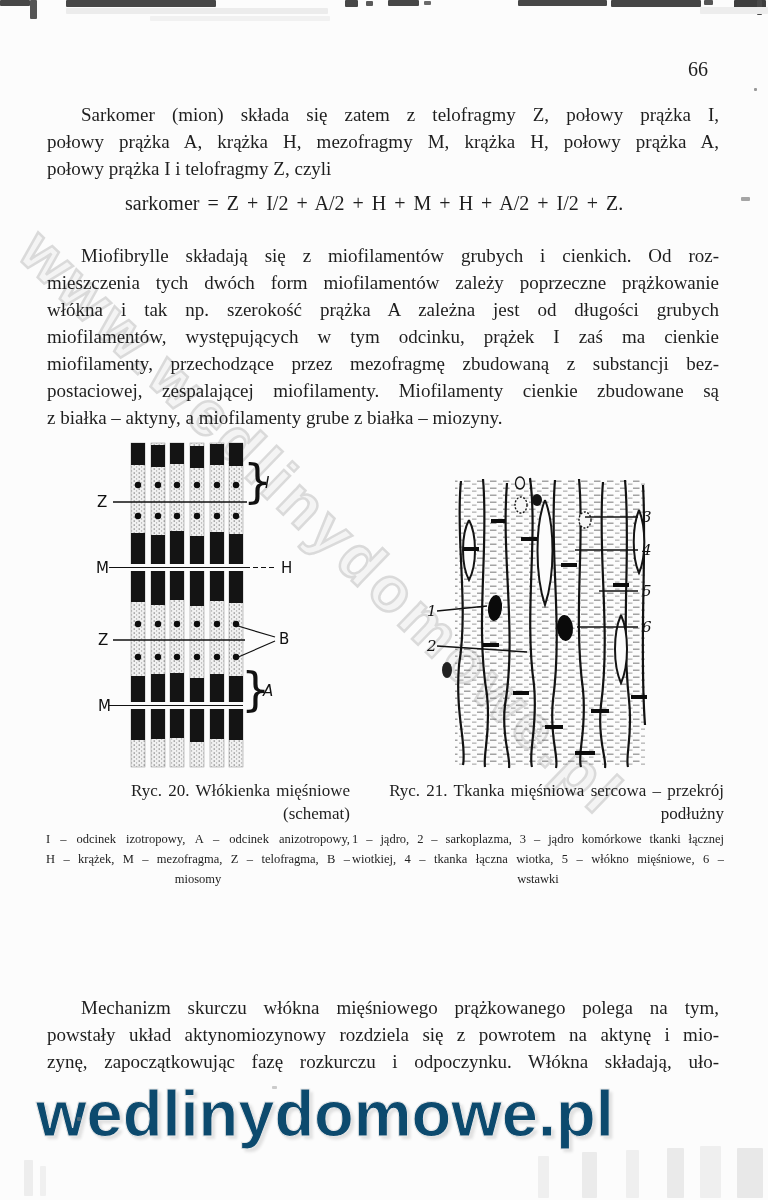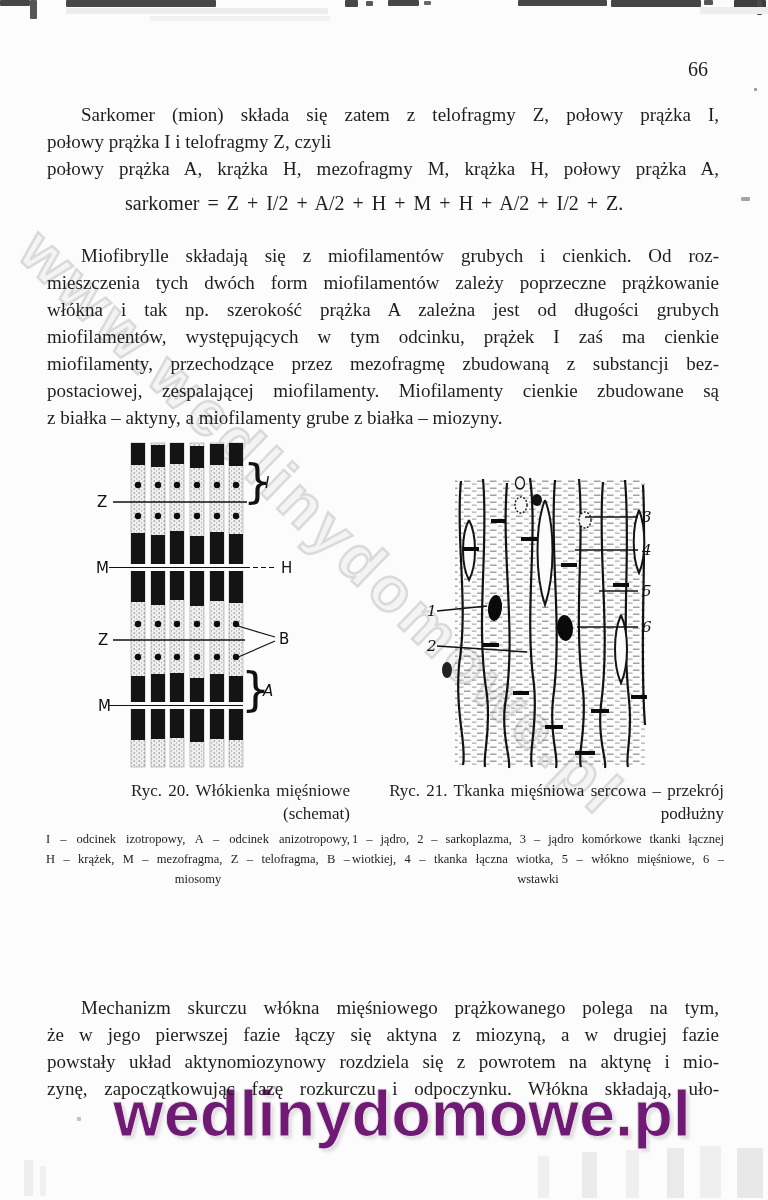--- a/index.html
+++ b/index.html
@@ -18,40 +18,40 @@
   .cap{position:absolute;z-index:2;text-align:right;font-size:17px;line-height:23px;word-spacing:2px;}
   .leg{position:absolute;z-index:2;font-size:12.5px;line-height:20px;color:#222;}
   .leg .ln{height:20px;}
   .leg .cl{text-align:center;}
   
   .fig{position:absolute;z-index:2;}
   
   .wm-diag{position:absolute;left:55px;top:215px;z-index:1;transform:rotate(44deg);transform-origin:0 0;
            font-family:"Liberation Sans",sans-serif;font-weight:bold;font-size:62px;letter-spacing:5px;
            color:rgba(228,228,228,0.35);-webkit-text-stroke:2.5px #dadada;white-space:nowrap;}
-  .wm-bottom{position:absolute;left:52px;top:1076px;width:700px;z-index:1;text-align:center;
+  .wm-bottom{position:absolute;left:36px;top:1076px;width:700px;z-index:1;text-align:left;
              font-family:"Liberation Sans",sans-serif;font-weight:bold;font-size:65px;
-             color:#701a75;-webkit-text-stroke:1px #e8e8e8;text-shadow:3px 3px 3px #e0e0e0;white-space:nowrap;}
+             color:#0c4a6e;-webkit-text-stroke:1px #e8e8e8;text-shadow:3px 3px 3px #e0e0e0;white-space:nowrap;}
   
   .art{position:absolute;z-index:5;border-radius:1px;}
 </style>
 </head>
 <body>
 
 <div class="page">
 
   <div class="wm-diag">www.wedlinydomowe.pl</div>
   <div class="wm-bottom">wedlinydomowe.pl</div>
 
   <div class="pagenum">66</div>
 
   <div class="txt" style="top:101px">
     <div class="ln jl ind">Sarkomer (mion) składa się zatem z telofragmy Z, połowy prążka I,</div>
+    <div class="ln jl">połowy prążka A, krążka H, mezofragmy M, krążka H, połowy prążka A,</div>
     <div class="ln ll">połowy prążka I i telofragmy Z, czyli</div>
-    <div class="ln jl">połowy prążka A, krążka H, mezofragmy M, krążka H, połowy prążka A,</div>
   </div>
 
   <div class="formula">sarkomer = Z + I/2 + A/2 + H + M + H + A/2 + I/2 + Z.</div>
 
   <div class="txt" style="top:242px">
     <div class="ln jl ind">Miofibrylle składają się z miofilamentów grubych i cienkich. Od roz-</div>
     <div class="ln jl">mieszczenia tych dwóch form miofilamentów zależy poprzeczne prążkowanie</div>
     <div class="ln jl">włókna i tak np. szerokość prążka A zależna jest od długości grubych</div>
     <div class="ln jl">miofilamentów, występujących w tym odcinku, prążek I zaś ma cienkie</div>
     <div class="ln jl">miofilamenty, przechodzące przez mezofragmę zbudowaną z substancji bez-</div>
@@ -248,21 +248,20 @@
   </div>
   <div class="leg" style="left:352px;top:829px;width:372px">
     <div class="ln jl">1 – jądro, 2 – sarkoplazma, 3 – jądro komórkowe tkanki łącznej</div>
     <div class="ln jl">wiotkiej, 4 – tkanka łączna wiotka, 5 – włókno mięśniowe, 6 –</div>
     <div class="ln cl">wstawki</div>
   </div>
 
 
   <div class="txt" style="top:994px">
     <div class="ln jl ind">Mechanizm skurczu włókna mięśniowego prążkowanego polega na tym,</div>
-    <div class="ln jl">że w jego pierwszej fazie łączy się aktyna z miozyną, a w drugiej fazie</div>
     <div class="ln jl">powstały układ aktynomiozynowy rozdziela się z powrotem na aktynę i mio-</div>
     <div class="ln jl">zynę, zapoczątkowując fazę rozkurczu i odpoczynku. Włókna składają, uło-</div>
   </div>
 
   <div>
     <div class="art" style="left:0;top:0;width:30px;height:6px;background:#474747"></div>
     <div class="art" style="left:30px;top:0;width:7px;height:19px;background:#555"></div>
     <div class="art" style="left:66px;top:0;width:150px;height:7px;background:#474747"></div>
     <div class="art" style="left:345px;top:0;width:13px;height:7px;background:#474747"></div>
     <div class="art" style="left:366px;top:1px;width:7px;height:5px;background:#5a5a5a"></div>

